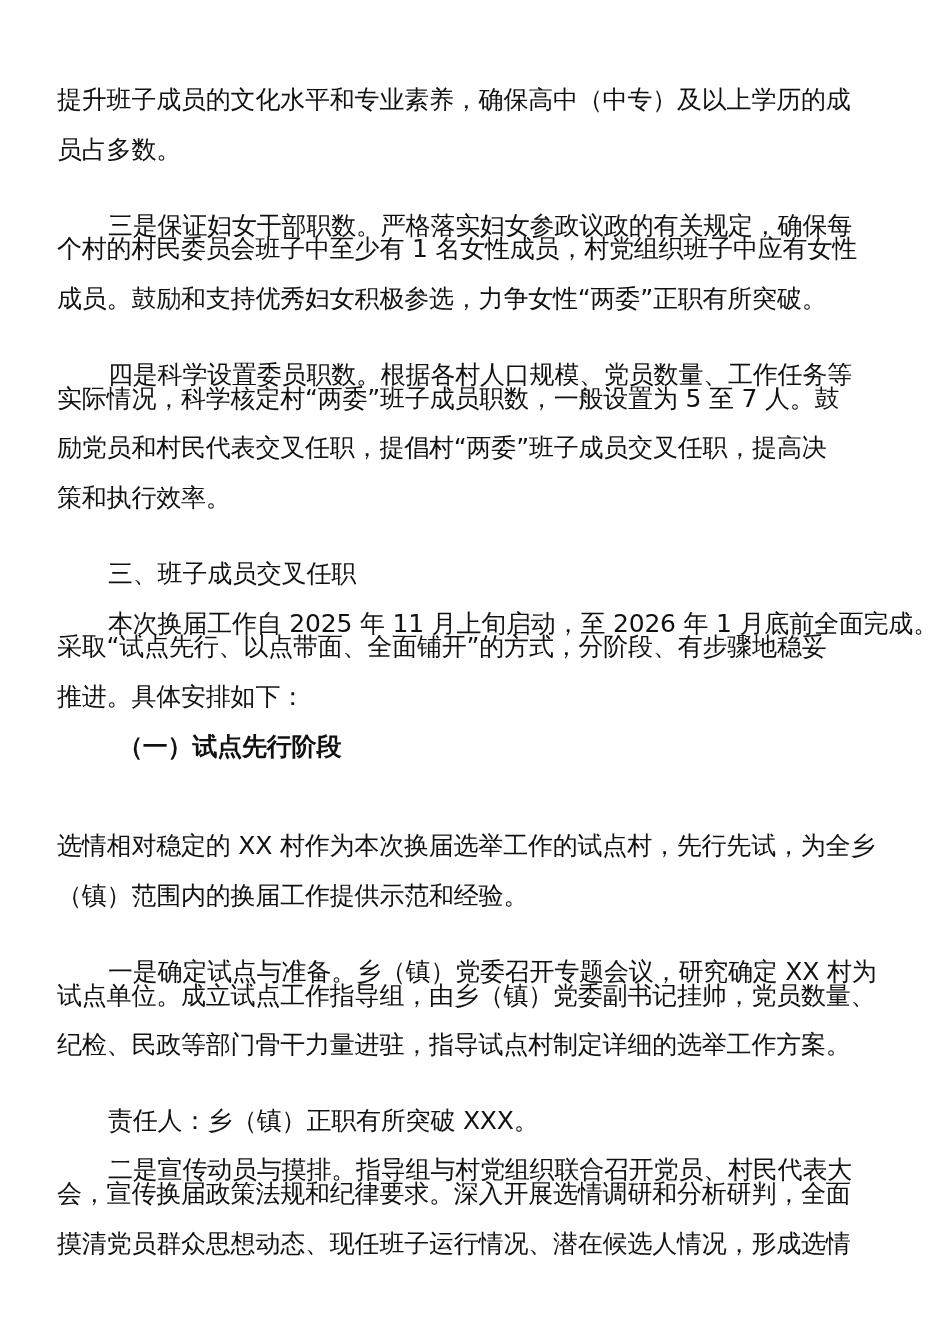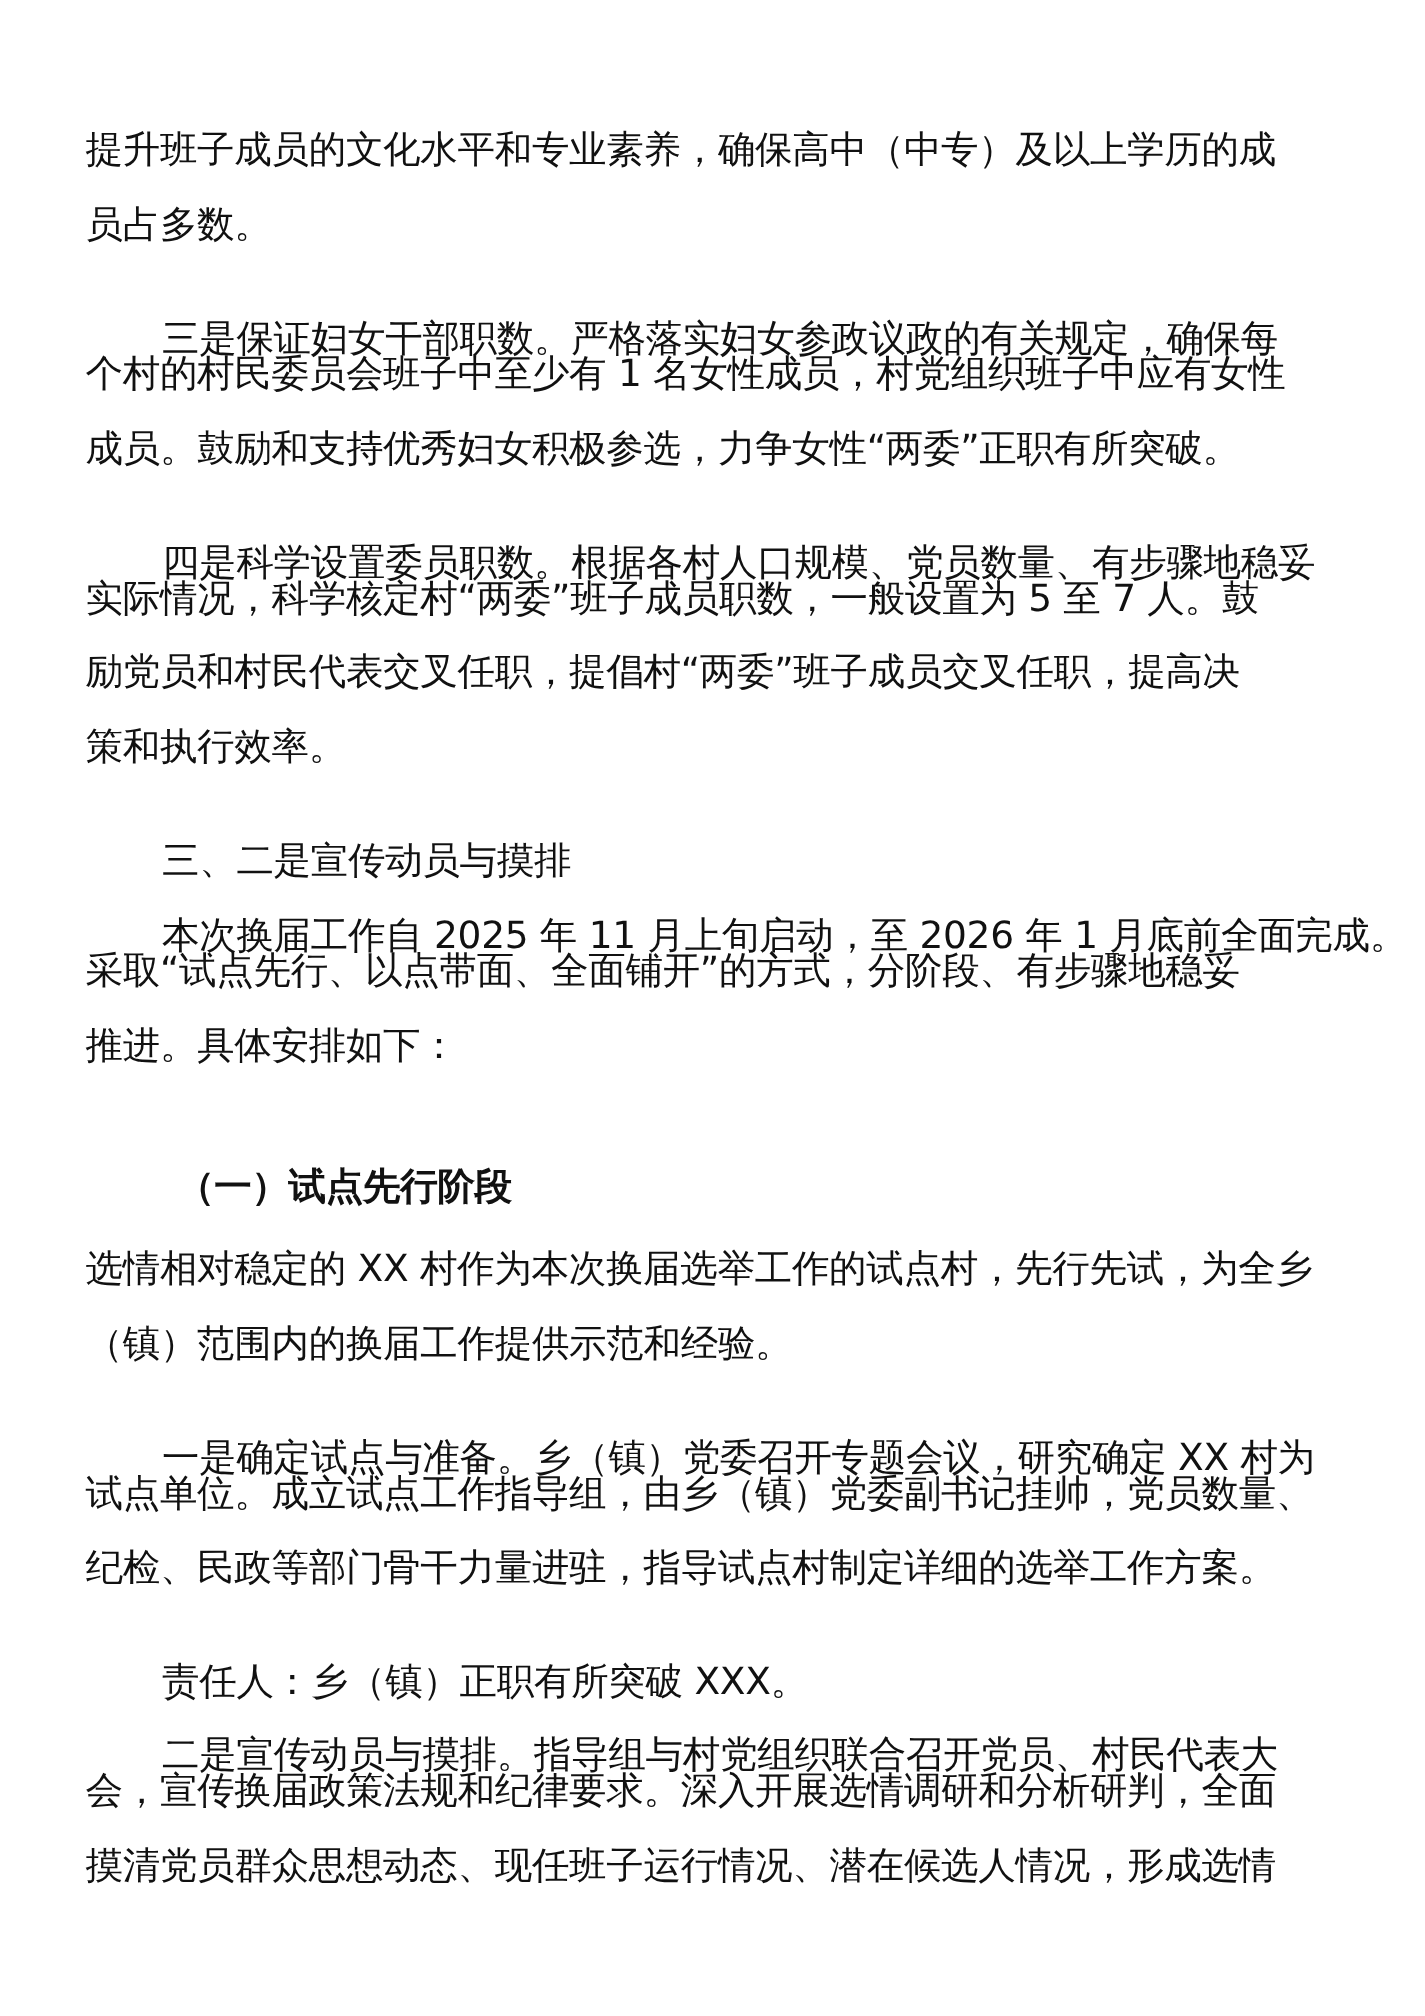--- a/index.html
+++ b/index.html
@@ -33,40 +33,39 @@
       letter-spacing: -0.2px;
     }
     .line.indent {
       left: 108px;
       margin-top: 26px;
     }
     .line.heading-bold {
       left: 118px;
       font-weight: bold;
       font-size: 25px;
-      margin-top: 44px;
     }
   </style>
 </head>
 <body>
 
 <div class="page">
   <div class="line" style="top:70px">提升班子成员的文化水平和专业素养，确保高中（中专）及以上学历的成</div>
   <div class="line" style="top:120px">员占多数。</div>
 
   <div class="line indent" style="top:170px">三是保证妇女干部职数。严格落实妇女参政议政的有关规定，确保每</div>
   <div class="line" style="top:219px">个村的村民委员会班子中至少有 1 名女性成员，村党组织班子中应有女性</div>
   <div class="line" style="top:269px">成员。鼓励和支持优秀妇女积极参选，力争女性“两委”正职有所突破。</div>
 
-  <div class="line indent" style="top:319px">四是科学设置委员职数。根据各村人口规模、党员数量、有步骤地稳妥</div>
+  <div class="line indent" style="top:319px">四是科学设置委员职数。根据各村人口规模、党员数量、工作任务等</div>
   <div class="line" style="top:369px">实际情况，科学核定村“两委”班子成员职数，一般设置为 5 至 7 人。鼓</div>
   <div class="line" style="top:468px">策和执行效率。</div>
   <div class="line" style="top:418px">励党员和村民代表交叉任职，提倡村“两委”班子成员交叉任职，提高决</div>
 
-  <div class="line indent" style="top:518px">三、二是宣传动员与摸排</div>
+  <div class="line indent" style="top:518px">三、班子成员交叉任职</div>
 
   <div class="line indent" style="top:568px">本次换届工作自 2025 年 11 月上旬启动，至 2026 年 1 月底前全面完成。</div>
   <div class="line" style="top:617px">采取“试点先行、以点带面、全面铺开”的方式，分阶段、有步骤地稳妥</div>
   <div class="line" style="top:667px">推进。具体安排如下：</div>
 
   <div class="line heading-bold" style="top:717px">（一）试点先行阶段</div>
 
   <div class="line" style="top:816px">选情相对稳定的 XX 村作为本次换届选举工作的试点村，先行先试，为全乡</div>
   <div class="line" style="top:866px">（镇）范围内的换届工作提供示范和经验。</div>
 

